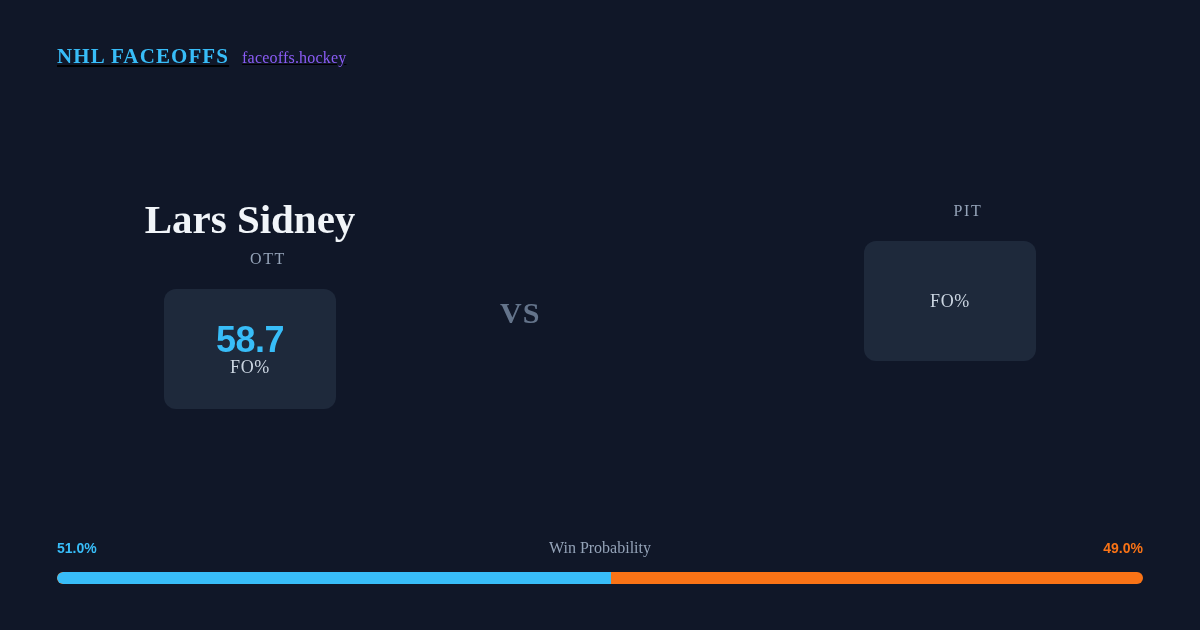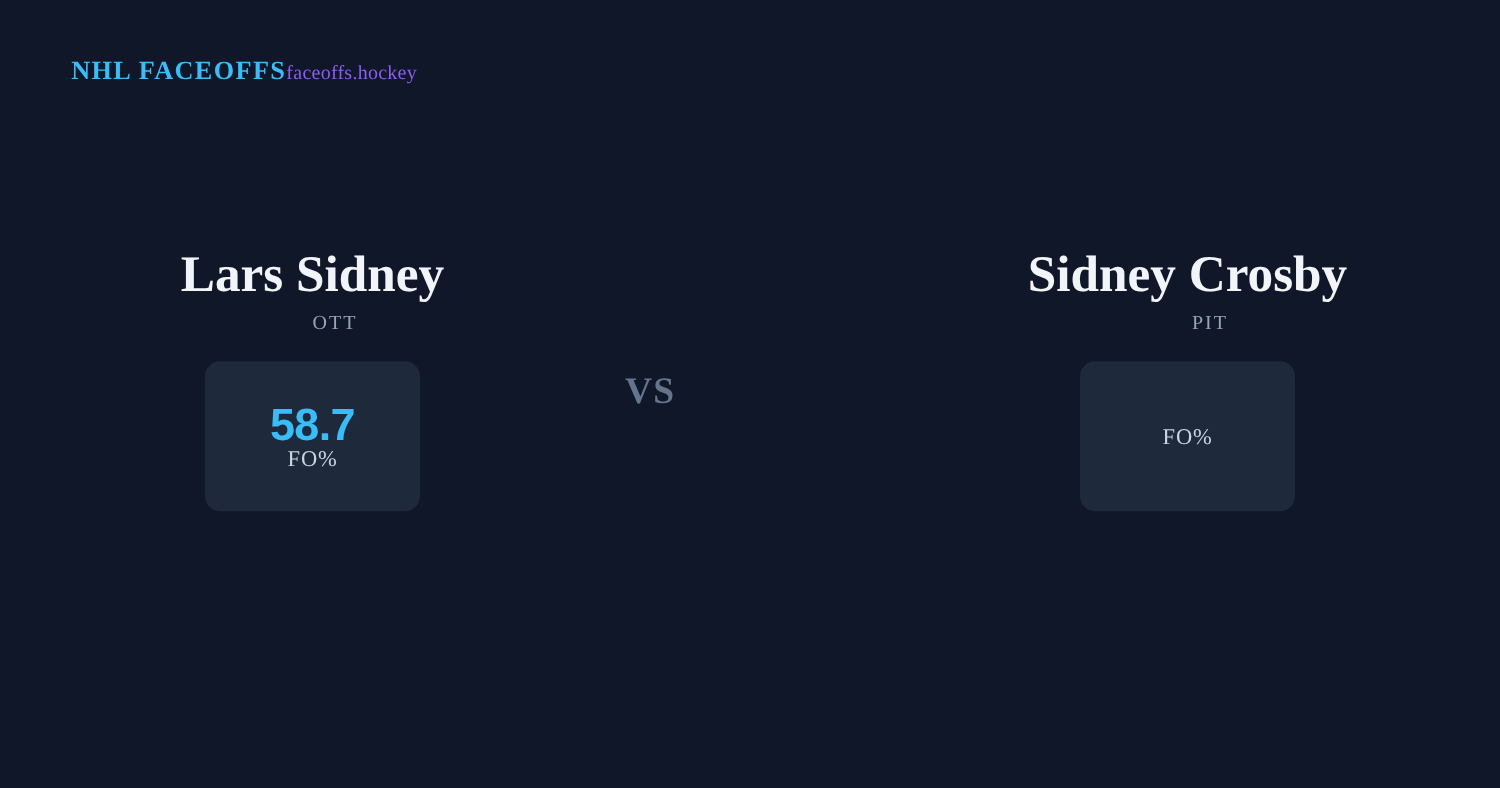--- a/index.html
+++ b/index.html
@@ -23,20 +23,22 @@
     background: #101728;
   }
 
   
   .header {
     position: absolute;
     left: 57px;
     top: 46px;
     display: flex;
     align-items: baseline;
+    gap: 13px;
+    text-decoration: underline;
   }
 
   .brand {
     font-family: "Liberation Serif", serif;
     font-weight: bold;
     font-size: 21px;
     letter-spacing: 1.1px;
     color: #38bdf8;
     line-height: 1;
   }
@@ -208,23 +210,32 @@
         <div class="stat-value">58.7</div>
         <div class="stat-label">FO%</div>
       </div>
     </div>
 
     <div class="vs-wrap">
       <span class="vs">VS</span>
     </div>
 
     <div class="player">
-      <div class="player-name">Sidney Crosby</div>
       <div class="player-team">PIT</div>
       <div class="stat-card">
         <div class="stat-label">FO%</div>
       </div>
     </div>
 
   </div>
 
+  <div class="winprob">
+    <div class="winprob-row">
+      <span class="wp-left">51.0%</span>
+      <span class="wp-title">Win Probability</span>
+      <span class="wp-right">49.0%</span>
+    </div>
+    <div class="wp-bar">
+      <div class="wp-bar-fill" style="width: 51%;"></div>
+    </div>
+  </div>
 
 </div>
 
 </body></html>

